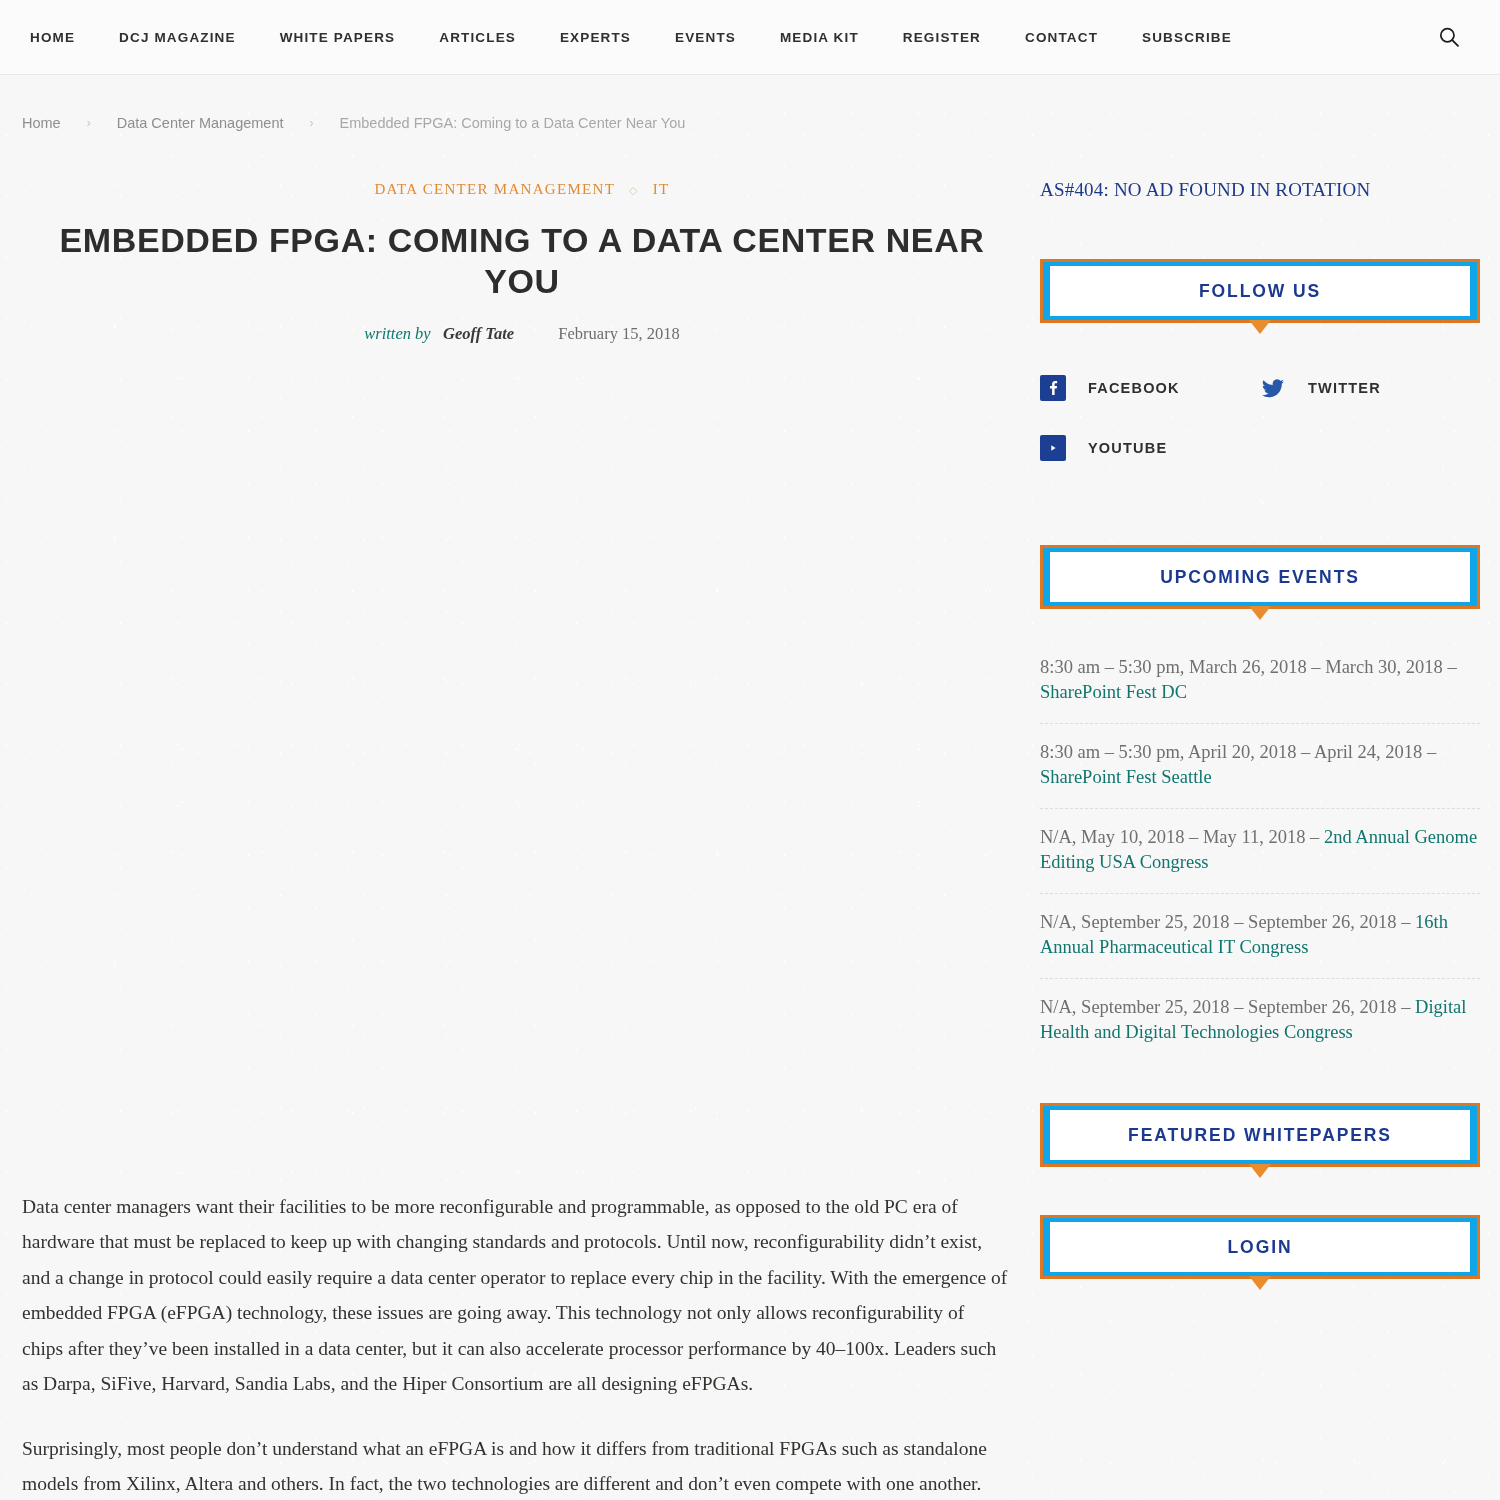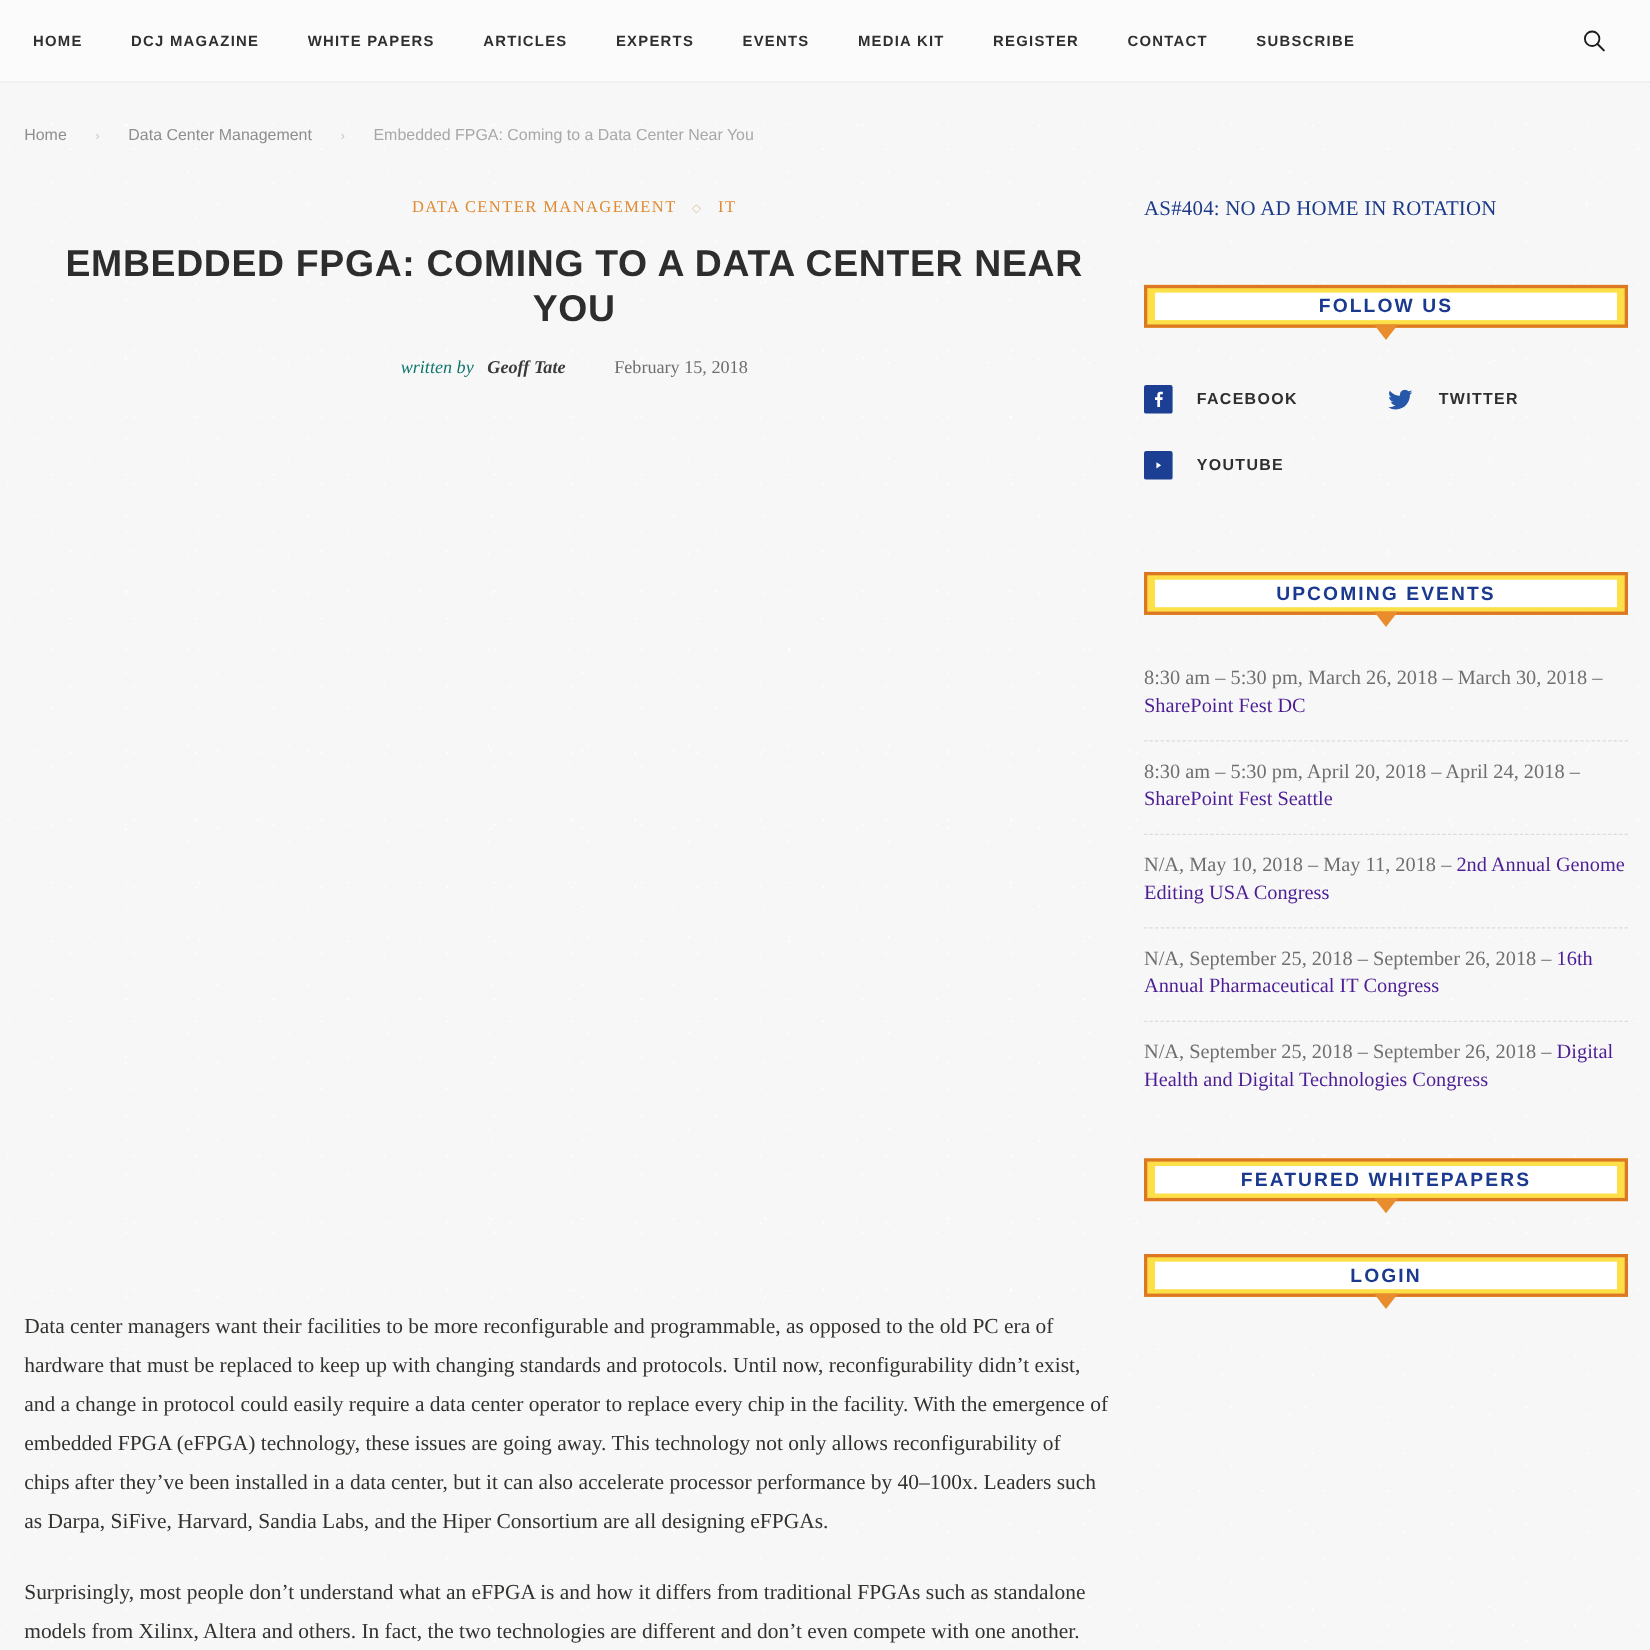--- a/index.html
+++ b/index.html
@@ -161,22 +161,22 @@
     letter-spacing: 0.2px;
     margin-bottom: 58px;
     cursor: pointer;
   }
 
   .widget { margin-bottom: 40px; }
 
   .widget-head {
     position: relative;
     border: 3px solid #dd7723;
-    background: #fde047;
-    height: 39px;
+    background: #0ea5e9;
+    height: 64px;
     display: flex;
     align-items: center;
     justify-content: center;
   }
   .widget-head-inner {
     position: absolute;
     left: 7px; right: 7px; top: 4px; bottom: 4px;
     background: #ffffff;
     display: flex;
     align-items: center;
@@ -240,21 +240,21 @@
   .events-list { margin-top: 30px; }
   .event-item {
     font-family: "Liberation Serif", serif;
     font-size: 18.5px;
     line-height: 25px;
     color: #6f6f6f;
     padding: 16px 0 18px 0;
     border-bottom: 1px dashed #dcdcdc;
   }
   .event-item:last-child { border-bottom: none; }
-  .event-link { color: #4c1d95; cursor: pointer; }
+  .event-link { color: #0f766e; cursor: pointer; }
 
   .tail-gap { height: 22px; }
 </style>
 </head>
 <body>
 
 <header class="site-header">
   <ul class="nav-list">
     <li class="nav-item">HOME</li>
     <li class="nav-item">DCJ MAGAZINE</li>
@@ -307,21 +307,21 @@
 
     <div class="article-body">
       <p>Data center managers want their facilities to be more reconfigurable and programmable, as opposed to the old PC era of hardware that must be replaced to keep up with changing standards and protocols. Until now, reconfigurability didn’t exist, and a change in protocol could easily require a data center operator to replace every chip in the facility. With the emergence of embedded FPGA (eFPGA) technology, these issues are going away. This technology not only allows reconfigurability of chips after they’ve been installed in a data center, but it can also accelerate processor performance by 40–100x. Leaders such as Darpa, SiFive, Harvard, Sandia Labs, and the Hiper Consortium are all designing eFPGAs.</p>
       <p>Surprisingly, most people don’t understand what an eFPGA is and how it differs from traditional FPGAs such as standalone models from Xilinx, Altera and others. In fact, the two technologies are different and don’t even compete with one another.</p>
 
     </div>
   </main>
 
   <aside class="sidebar-col">
 
-    <div class="ad-notice">AS#404: NO AD HOME IN ROTATION</div>
+    <div class="ad-notice">AS#404: NO AD FOUND IN ROTATION</div>
 
     <section class="widget">
       <div class="widget-head">
         <div class="widget-head-inner"></div>
         <span class="widget-title">FOLLOW US</span>
         <span class="widget-arrow"></span>
       </div>
       <div class="social-grid">
         <div class="social-cell">
           <span class="social-icon">

